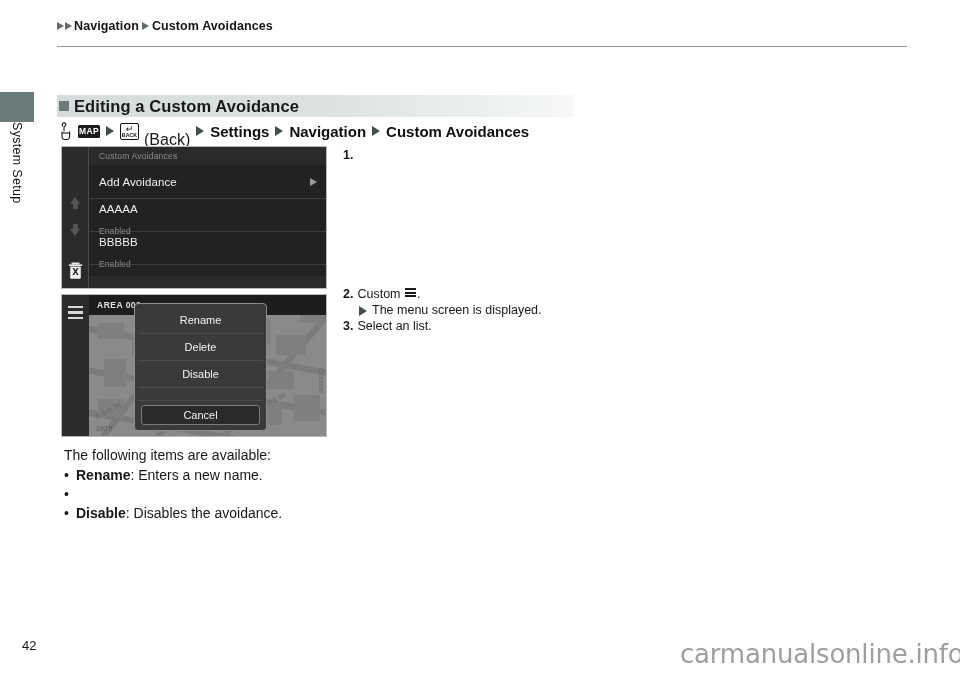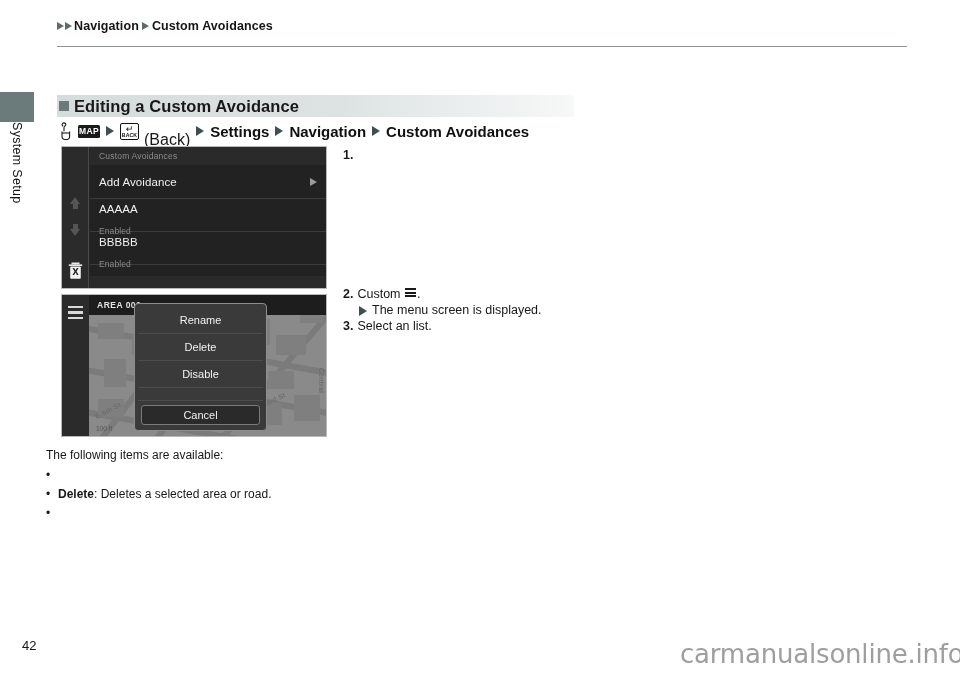--- a/index.html
+++ b/index.html
@@ -256,21 +256,21 @@
   }
   .inline-hamb {
     display:inline-block;
     width:11px; height:11px;
     vertical-align:-1px;
     margin:0 1px;
   }
   .inline-hamb i { display:block; height:2px; background:#1a1a1a; margin-bottom:1.6px; }
 
   
-  .bottom { position:absolute; left:46px; top:446px; width:420px; font-size:12px; line-height:19px; color:#181818; }
+  .bottom { position:absolute; left:64px; top:446px; width:420px; font-size:14px; line-height:19px; color:#181818; }
   .bottom .lead { margin-bottom:1px; }
   .bullet-row { display:flex; }
   .bullet-row .dot { width:12px; flex:none; }
   .bullet-row .bold { font-weight:700; }
 
   
   .pageno { position:absolute; left:22px; top:638px; font-size:13px; color:#151515; }
   .watermark {
     position:absolute; left:680px; top:639px;
     font-size:26px; color:#9e9e9e;
@@ -436,26 +436,27 @@
     <span class="num">3.</span>
     <span class="txt">Select an list.</span>
   </div>
 </div>
 
 <div class="bottom">
   <div class="lead">The following items are available:</div>
 
   <div class="bullet-row">
     <span class="dot">•</span>
+    <span><span class="bold">Rename</span><span>: Enters a new name.</span></span>
   </div>
 
   <div class="bullet-row">
     <span class="dot">•</span>
-    <span><span class="bold">Delete</span><span>: Deletes a selected area or road.</span></span>
   </div>
 
   <div class="bullet-row">
     <span class="dot">•</span>
+    <span><span class="bold">Disable</span><span>: Disables the avoidance.</span></span>
   </div>
 </div>
 
 <div class="pageno">42</div>
 <div class="watermark">carmanualsonline.info</div>
 
 </body></html>

